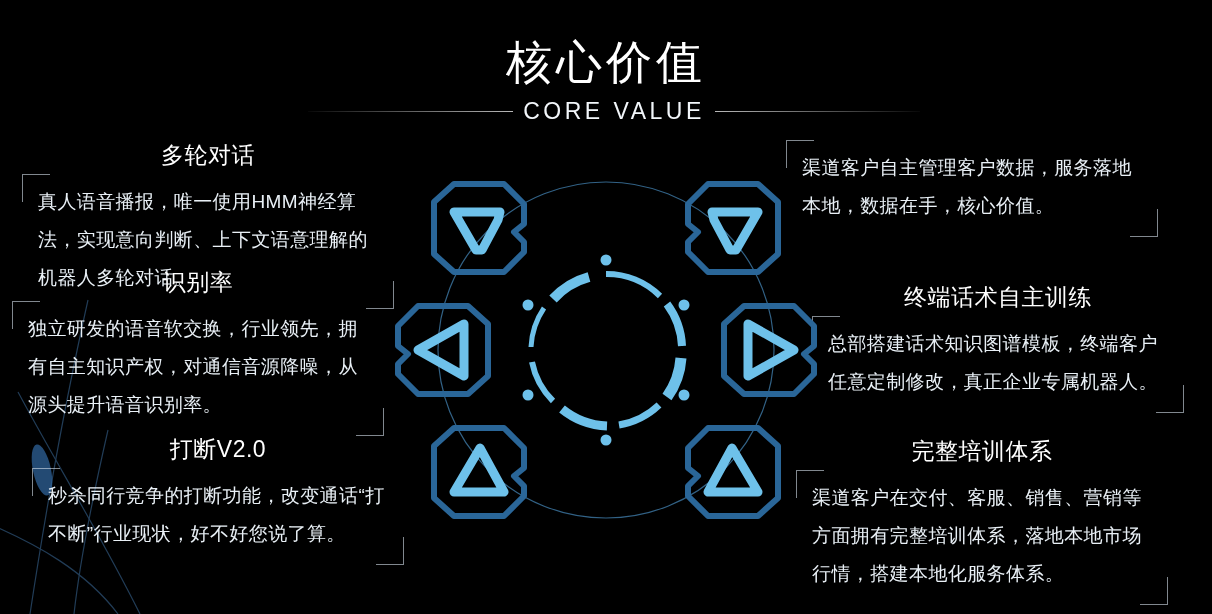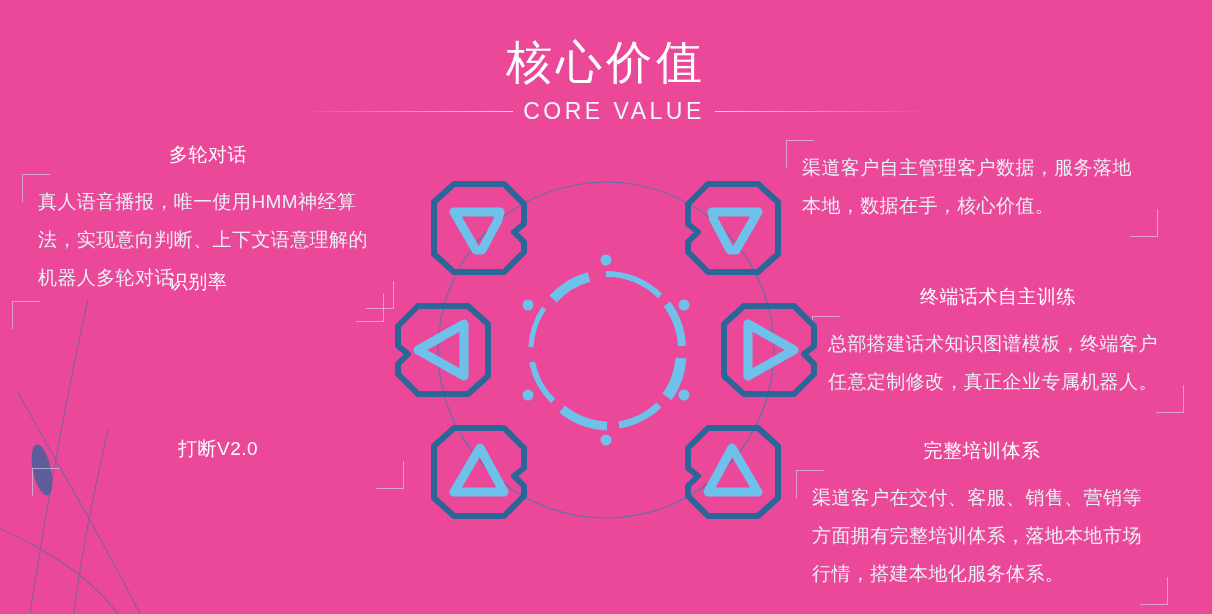--- a/index.html
+++ b/index.html
@@ -7,21 +7,21 @@
     padding: 0;
     background: #00447e;
   }
   body {
     font-family: "Liberation Sans", "DejaVu Sans", sans-serif;
   }
   #stage {
     position: relative;
     width: 1212px;
     height: 614px;
-    background: #ec4899;
+    background: #000000;
     overflow: hidden;
   }
 
   
   .bg-deco {
     position: absolute;
     left: 0; top: 0;
     width: 1212px; height: 614px;
     pointer-events: none;
   }
@@ -68,21 +68,21 @@
     padding: 0 10px;
     white-space: nowrap;
   }
 
   
   .card {
     position: absolute;
     width: 372px;
   }
   .card-title {
-    font-size: 19px;
+    font-size: 23px;
     line-height: 34px;
     color: #ffffff;
     font-weight: 400;
     letter-spacing: 0.5px;
     white-space: nowrap;
   }
   .card-body-wrap {
     position: relative;
     margin-top: 2px;
     padding: 9px 16px 12px 16px;
@@ -158,28 +158,30 @@
       <span class="bracket br"></span>
       <div class="card-body">真人语音播报，唯一使用HMM神经算法，实现意向判断、上下文语意理解的机器人多轮对话。</div>
     </div>
   </div>
 
   <div class="card left" style="left:12px; top:265px;">
     <div class="card-title">识别率</div>
     <div class="card-body-wrap">
       <span class="bracket tl"></span>
       <span class="bracket br"></span>
+      <div class="card-body">独立研发的语音软交换，行业领先，拥有自主知识产权，对通信音源降噪，从源头提升语音识别率。</div>
     </div>
   </div>
 
   <div class="card left" style="left:32px; top:432px;">
     <div class="card-title">打断V2.0</div>
     <div class="card-body-wrap">
       <span class="bracket tl"></span>
       <span class="bracket br"></span>
+      <div class="card-body">秒杀同行竞争的打断功能，改变通话“打不断”行业现状，好不好您说了算。</div>
     </div>
   </div>
 
   <div class="card right" style="left:786px; top:138px;">
     <div class="card-body-wrap">
       <span class="bracket tl"></span>
       <span class="bracket br"></span>
       <div class="card-body">渠道客户自主管理客户数据，服务落地本地，数据在手，核心价值。</div>
     </div>
   </div>

